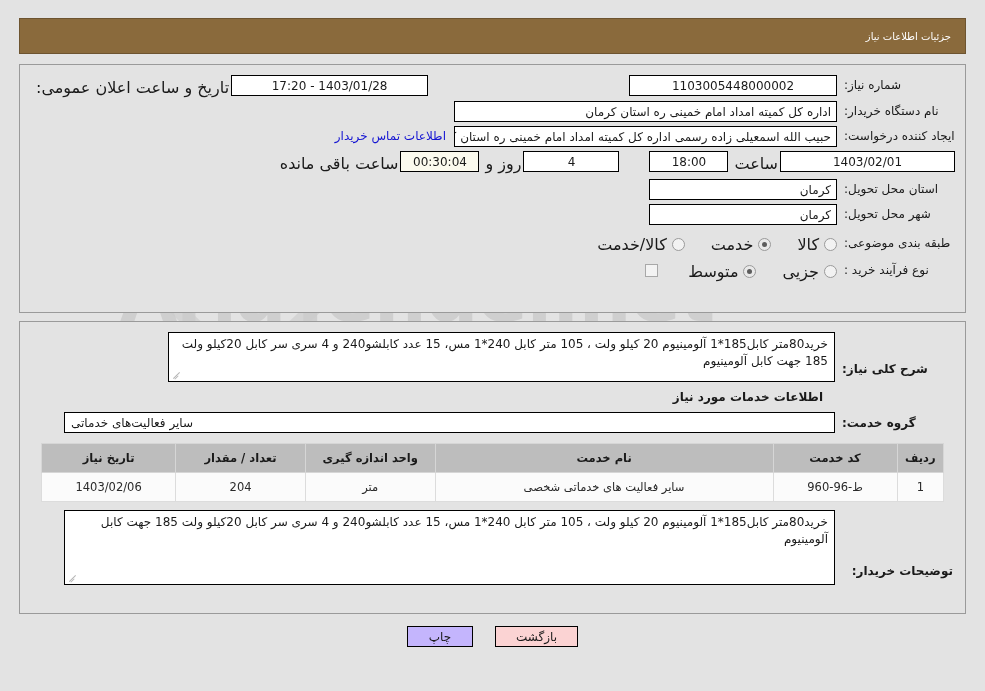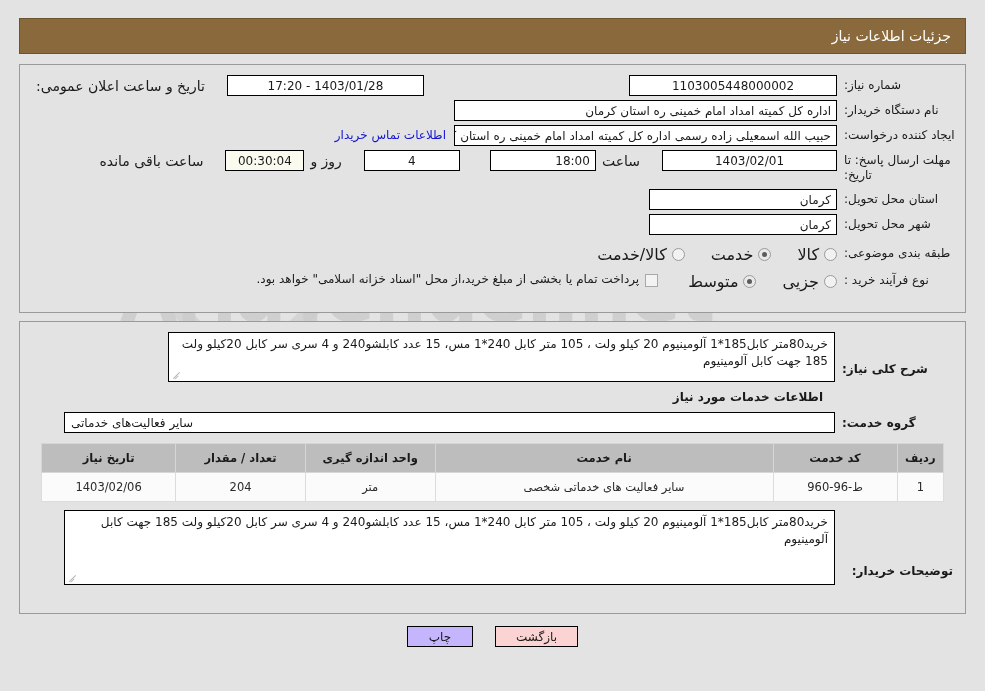--- a/index.html
+++ b/index.html
@@ -90,21 +90,21 @@
     background: #8a6a3c;
     border: 1px solid #6d5430;
     display: flex;
     align-items: center;
     justify-content: flex-start;
     padding: 0 14px;
     box-sizing: border-box;
   }
   .titlebar .t {
     color: #ffffff;
-    font-size: 14px;
+    font-size: 10px;
   }
 
   
   .panel {
     margin: 10px 19px 0 19px;
     border: 1px solid #9a9a9a;
     background: #e3e3e3;
     box-sizing: border-box;
     padding: 8px 10px 6px 10px;
   }
@@ -133,27 +133,27 @@
     overflow: hidden;
   }
   .fld.num { text-align: center; font-family: "DejaVu Sans", sans-serif; }
   .fld.w-need   { width: 208px; text-align: center; }
   .fld.w-org    { width: 383px; text-align: right; }
   .fld.w-creator{ width: 383px; text-align: right; }
   .fld.w-date   { width: 175px; text-align: center; }
   .fld.w-prov   { width: 188px; text-align: right; }
   .fld.w-city   { width: 188px; text-align: right; }
   .fld.w-pubdate{ width: 197px; text-align: center; }
-  .fld.w-hour   { width: 106px;  text-align: right; }
+  .fld.w-hour   { width: 79px;  text-align: center; }
   .fld.w-days   { width: 96px;  text-align: center; }
   .fld.w-left   { width: 79px;  text-align: center; background:#fbfaee; }
 
   .inlinelbl {
-    padding: 3px 22px 0 6px;
-    font-size: 14px;
+    padding: 3px 2px 0 6px;
+    font-size: 16px;
     white-space: nowrap;
   }
 
   
   .rowline { display: flex; align-items: flex-start; }
   .spacer { flex: 1 1 auto; }
 
   .link {
     color: #1414d2;
     font-size: 12px;
@@ -356,21 +356,20 @@
       <div class="fld w-org">اداره کل کمیته امداد امام خمینی  ره  استان کرمان</div>
     </div>
 
     <div class="rowline" style="margin-top:4px;">
       <div class="lbl">ایجاد کننده درخواست:</div>
       <div class="fld w-creator">حبیب الله اسمعیلی زاده رسمی  اداره کل کمیته امداد امام خمینی  ره  استان ک</div>
       <a class="link" href="#">اطلاعات تماس خریدار</a>
     </div>
 
     <div class="rowline" style="margin-top:4px;">
-      <div class="lbl">مهلت ارسال پاسخ: تا تاریخ:</div>
       <div class="fld w-date num">1403/02/01</div>
       <div class="inlinelbl">ساعت</div>
       <div class="fld w-hour num">18:00</div>
       <div style="width:30px"></div>
       <div class="fld w-days num">4</div>
       <div class="inlinelbl">روز و</div>
       <div class="fld w-left num">00:30:04</div>
       <div class="inlinelbl">ساعت باقی مانده</div>
     </div>
 
@@ -409,21 +408,20 @@
           <span class="radio"></span>
           <span class="rlbl">جزیی</span>
         </label>
         <label class="ritem">
           <span class="radio on"></span>
           <span class="rlbl">متوسط</span>
         </label>
       </div>
       <div class="chkrow" style="margin-right:4px;">
         <span class="chk"></span>
-        <span class="chktxt">پرداخت تمام یا بخشی از مبلغ خرید،از محل "اسناد خزانه اسلامی" خواهد بود.</span>
       </div>
     </div>
 
   </div>
 
   <div class="panel p2">
 
     <div class="bigrow">
       <div class="biglbl">شرح کلی نیاز:</div>
       <div class="textarea ta-desc">

